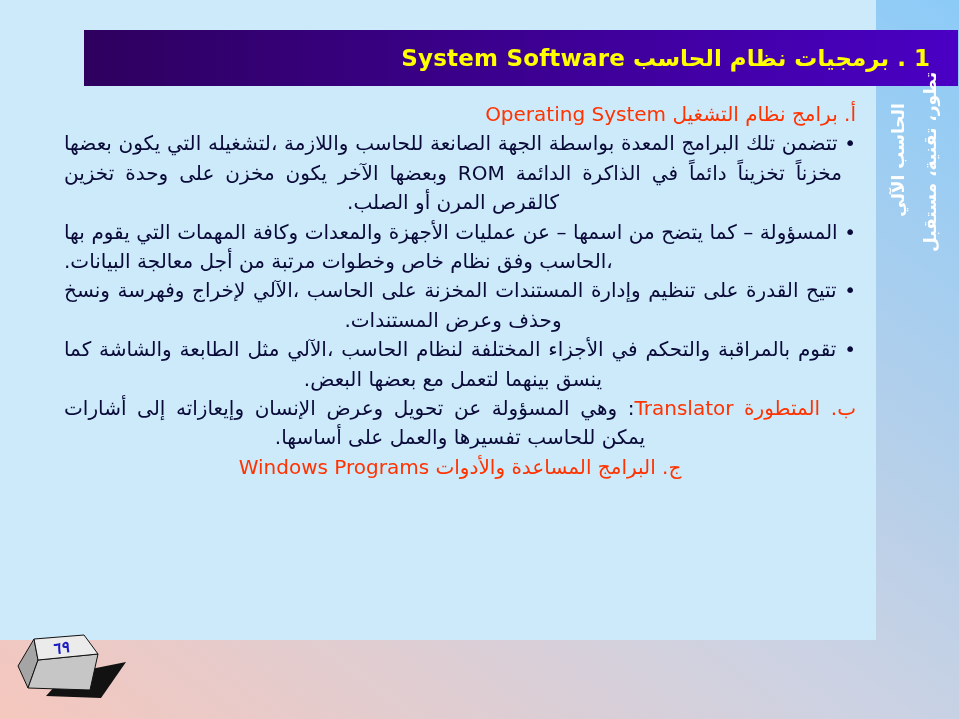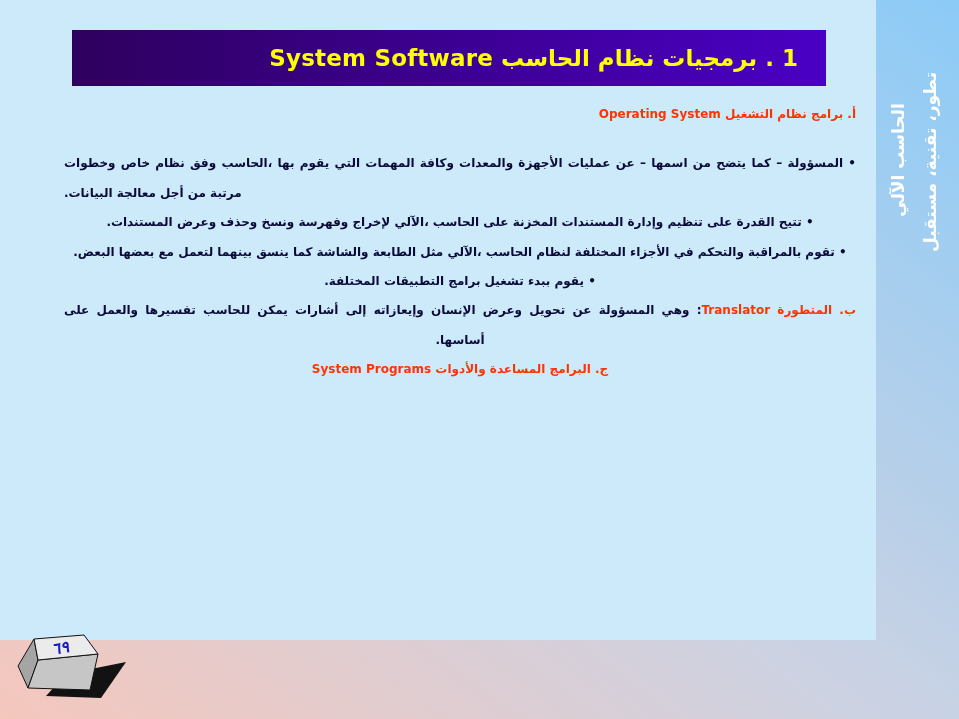--- a/index.html
+++ b/index.html
@@ -12,37 +12,37 @@
   body{
     width:959px;height:719px;position:relative;overflow:hidden;
     font-family:"DejaVu Sans",sans-serif;
     background:linear-gradient(to bottom left,var(--bg-blue) 0%,var(--bg-lavender) 55%,var(--bg-pink) 100%);
   }
   .content-box{
     position:absolute;left:0;top:0;width:876px;height:640px;
     background:var(--content-bg);
   }
   .title-bar{
-    position:absolute;left:72px;top:30px;width:754px;height:56px;
+    position:absolute;left:84px;top:30px;width:874px;height:56px;
     background:linear-gradient(to right,var(--titlebar-left),var(--titlebar-right));
     display:flex;align-items:center;
   }
   .title-bar .title-text{
     width:100%;direction:rtl;text-align:right;padding:0 28px;
     color:var(--title-yellow);font-size:23px;font-weight:bold;white-space:nowrap;
     letter-spacing:0.2px;
   }
   .body-text{
     position:absolute;left:64px;top:100px;width:792px;
-    direction:rtl;font-size:12px;line-height:29.4px;font-weight:bold;
+    direction:rtl;font-size:20px;line-height:29.4px;font-weight:normal;
   }
   .para{margin:0;text-align:justify;}
   .para.bullet{padding-right:14px;text-indent:-14px;}
   [data-pid="hA"]{text-align-last:right;}
-  [data-pid="b2"],[data-pid="b3"]{text-align-last:left;margin-top:20px;}
+  [data-pid="b2"],[data-pid="b3"]{text-align-last:left;}
   [data-pid="b1"],[data-pid="b4"],[data-pid="b5"],[data-pid="b6"],
   [data-pid="b7"],[data-pid="hB"],[data-pid="hC"]{text-align-last:center;}
   .run.red{color:var(--accent-red);}
   .run.dark{color:var(--body-text);}
   .marker{color:var(--body-text);}
   .vlabel{
     position:absolute;white-space:nowrap;color:var(--sidebar-text);
     font-weight:bold;font-size:17px;
     transform:translate(-50%,-50%) rotate(-90deg);
   }
@@ -52,26 +52,26 @@
 </style>
 </head>
 <body>
 
 <div class="content-box">
   <div class="title-bar">
     <div class="title-text" dir="rtl">1 . برمجيات نظام الحاسب System Software</div>
   </div>
   <div class="body-text">
       <div class="para heading" dir="rtl" data-pid="hA"><span class="run red">أ. برامج نظام التشغيل Operating System</span></div>
+      <div class="para bullet" dir="rtl" data-pid="b1"><span class="marker">• </span><span class="run dark">تتضمن تلك البرامج المعدة بواسطة الجهة الصانعة للحاسب واللازمة ،لتشغيله التي يكون بعضها مخزناً تخزيناً دائماً في الذاكرة الدائمة ROM وبعضها الآخر يكون مخزن على وحدة تخزين كالقرص المرن أو الصلب.</span></div>
       <div class="para bullet" dir="rtl" data-pid="b2"><span class="marker">• </span><span class="run dark">المسؤولة – كما يتضح من اسمها – عن عمليات الأجهزة والمعدات وكافة المهمات التي يقوم بها ،الحاسب وفق نظام خاص وخطوات مرتبة من أجل معالجة البيانات.</span></div>
       <div class="para bullet" dir="rtl" data-pid="b5"><span class="marker">• </span><span class="run dark">تتيح القدرة على تنظيم وإدارة المستندات المخزنة على الحاسب ،الآلي لإخراج وفهرسة ونسخ وحذف وعرض المستندات.</span></div>
       <div class="para bullet" dir="rtl" data-pid="b4"><span class="marker">• </span><span class="run dark">تقوم بالمراقبة والتحكم في الأجزاء المختلفة لنظام الحاسب ،الآلي مثل الطابعة والشاشة كما ينسق بينهما لتعمل مع بعضها البعض.</span></div>
-      <div class="para bullet" dir="rtl" data-pid="b6"><span class="marker">• </span><span class="run dark">يقوم ببدء تشغيل برامج التطبيقات المختلفة.</span></div>
       <div class="para heading" dir="rtl" data-pid="hB"><span class="run red">ب. المتطورة Translator</span><span class="run dark">: وهي المسؤولة عن تحويل وعرض الإنسان وإيعازاته إلى أشارات يمكن للحاسب تفسيرها والعمل على أساسها.</span></div>
-      <div class="para heading" dir="rtl" data-pid="hC"><span class="run red">ج. البرامج المساعدة والأدوات System Programs</span></div>
+      <div class="para heading" dir="rtl" data-pid="hC"><span class="run red">ج. البرامج المساعدة والأدوات Windows Programs</span></div>
     </div>
 </div>
 
 <div class="vlabel vlabel-1" dir="rtl">الحاسب الآلي</div>
 <div class="vlabel vlabel-2" dir="rtl">تطور، تقنية، مستقبل</div>
 
 <div class="keycap">
   <svg width="130" height="75" viewBox="0 0 130 75">
     <polygon points="60,44 120,32 95,68 40,66" fill="#121212"></polygon>
     <polygon points="28,9 32,30 22,58 12,36" fill="#a5a5a5" stroke="#111111" stroke-width="1"></polygon>

